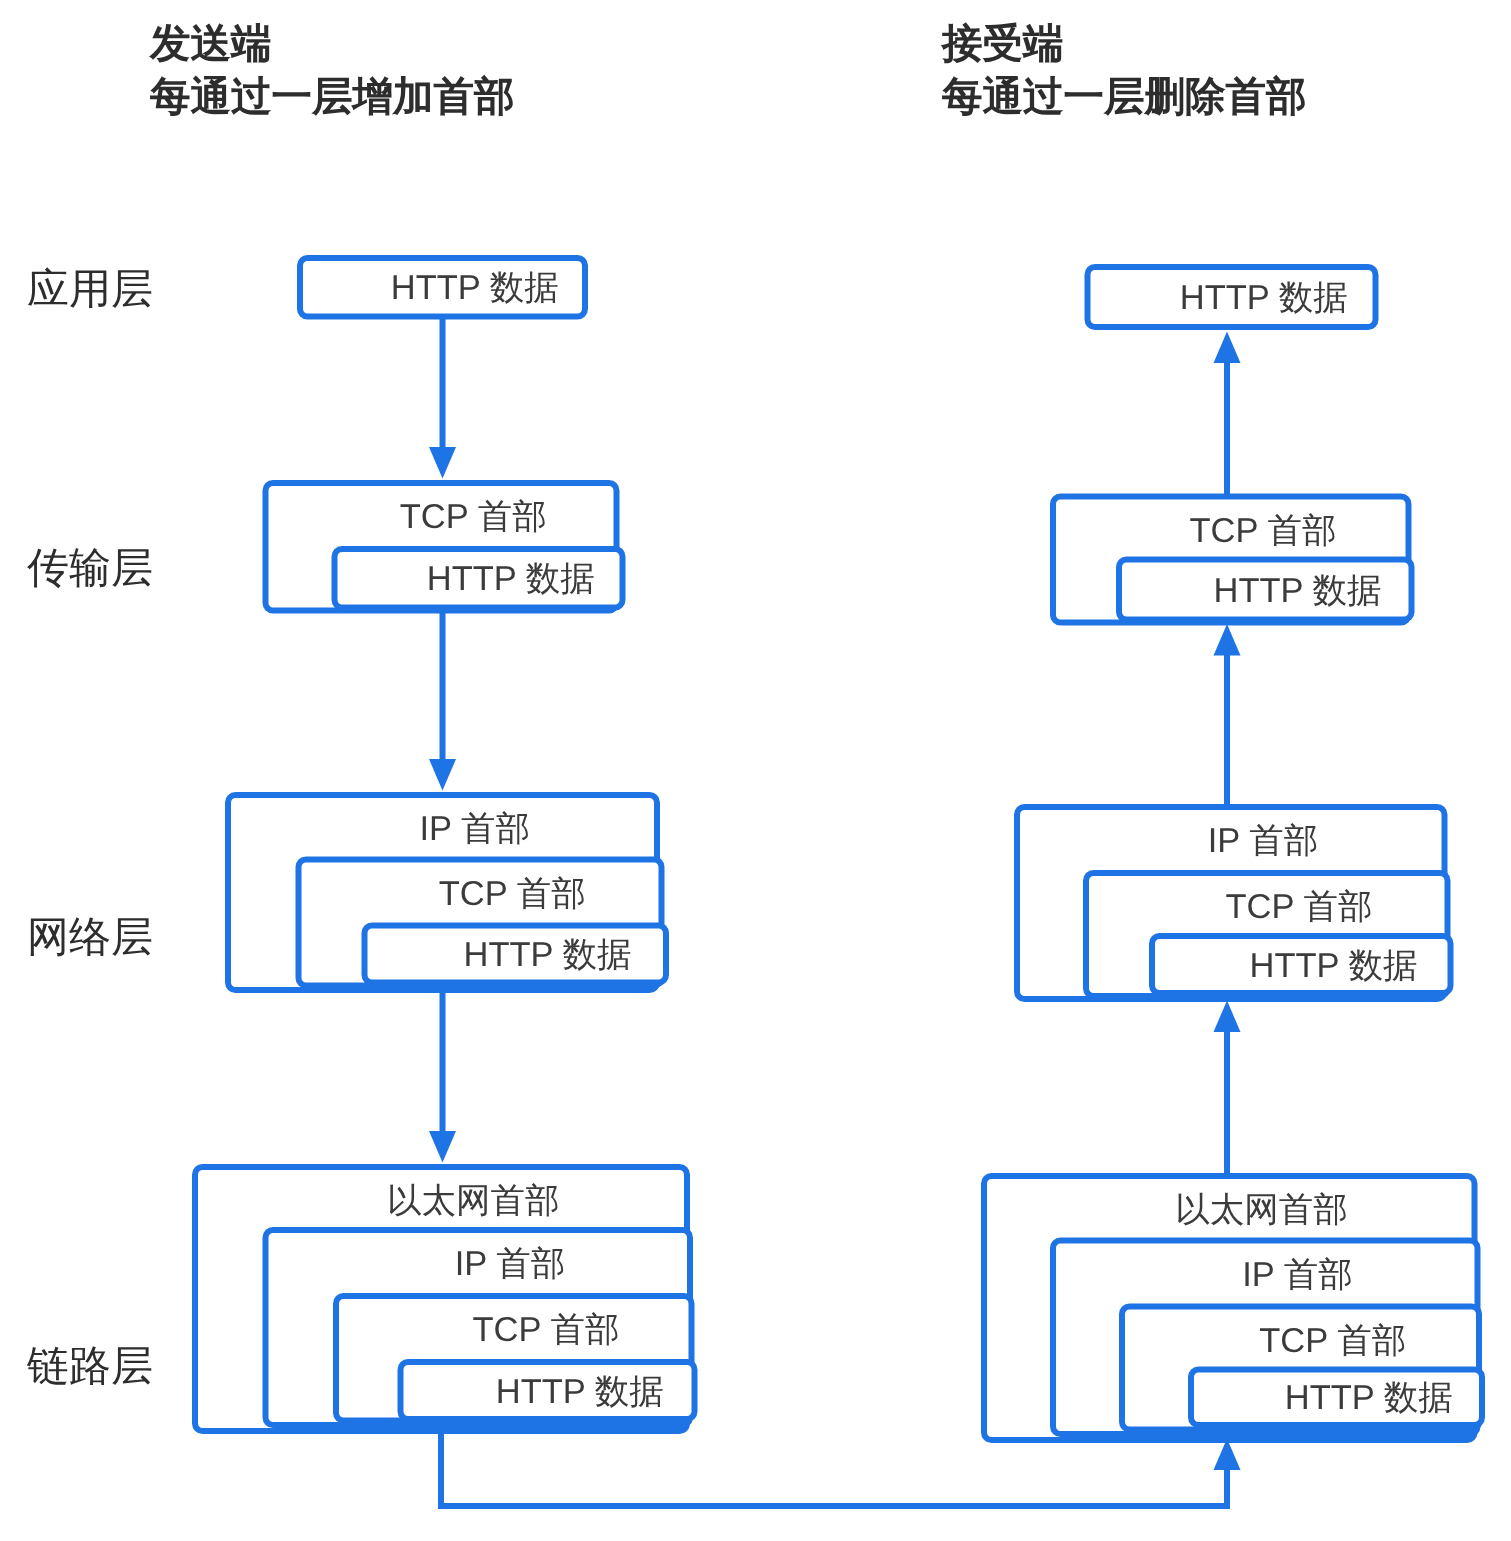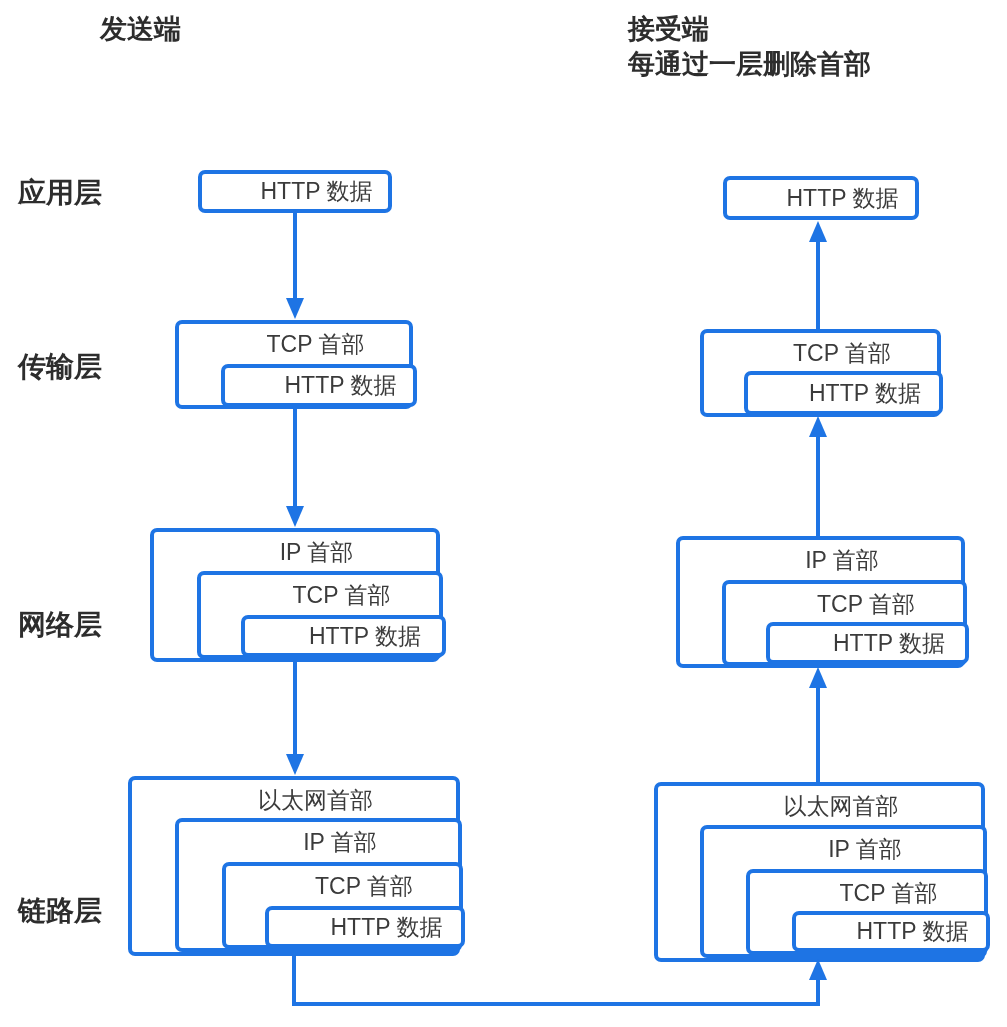--- a/index.html
+++ b/index.html
@@ -21,21 +21,21 @@
     width:412px;
     font-size:27px;
     font-weight:bold;
     line-height:35px;
     color:var(--head);
   }
   .layer-label{
     position:absolute;
     left:18px;
     font-size:28px;
-    font-weight:bold;
+    font-weight:normal;
     line-height:30px;
     color:var(--head);
     white-space:nowrap;
   }
   .box{
     position:absolute;
     box-sizing:border-box;
     border:4px solid var(--blue);
     border-radius:7px;
     background:var(--bg);
@@ -65,28 +65,29 @@
     border-bottom:21px solid var(--blue);
   }
 </style>
 </head>
 <body>
 
 <div class="stage">
 
   <div class="title" style="left:100px;top:12px;">
     <div>发送端</div>
+    <div>每通过一层增加首部</div>
   </div>
   <div class="title" style="left:628px;top:12px;">
     <div>接受端</div>
     <div>每通过一层删除首部</div>
   </div>
 
   <div class="layer-label" style="top:178px;">应用层</div>
-  <div class="layer-label" style="top:352px;">传输层</div>
+  <div class="layer-label" style="top:364px;">传输层</div>
   <div class="layer-label" style="top:610px;">网络层</div>
   <div class="layer-label" style="top:896px;">链路层</div>
 
   <div class="box" style="left:198px;top:170px;width:194px;height:43px;">
     <div class="box-label" style="height:35px;">HTTP 数据</div>
   </div>
 
   <div class="vline" style="left:293px;top:212px;height:90px;"></div>
   <div class="tri-down" style="left:286px;top:298px;"></div>
 

